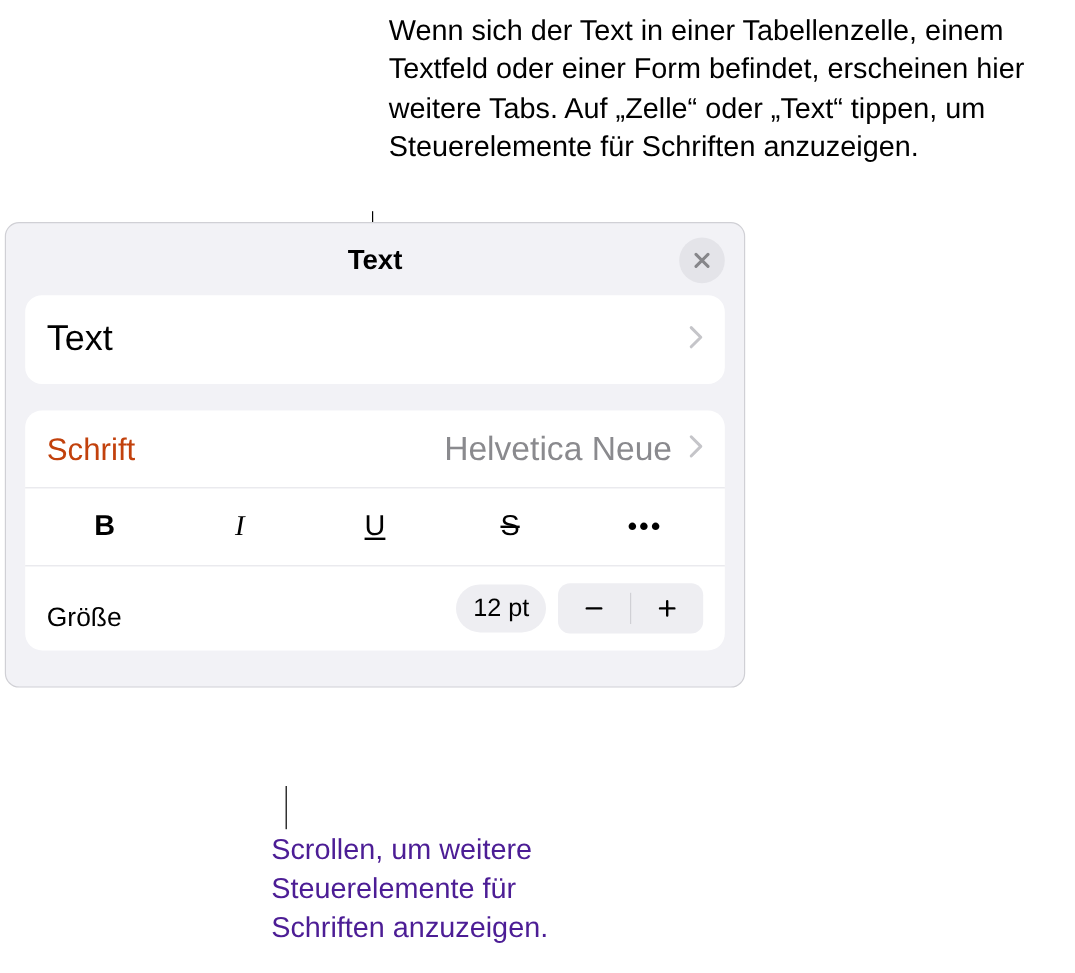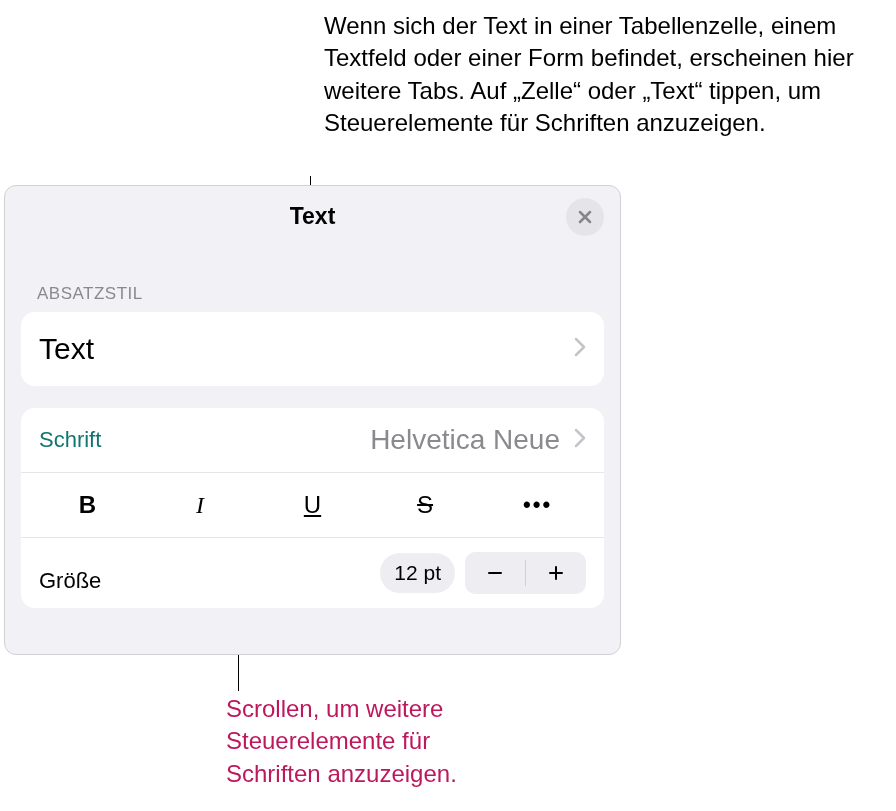--- a/index.html
+++ b/index.html
@@ -23,21 +23,21 @@
       line-height: 1.35;
       color: #000;
     }
     .annotation-bottom {
       position: absolute;
       top: 693px;
       left: 226px;
       width: 300px;
       font-size: 24px;
       line-height: 1.35;
-      color: #be185d;
+      color: #4c1d95;
     }
     .callout-line-top {
       position: absolute;
       top: 176px;
       left: 310px;
       width: 1px;
       height: 36px;
       background: #000;
     }
     .callout-line-bottom {
@@ -46,21 +46,21 @@
       left: 238px;
       width: 1px;
       height: 36px;
       background: #000;
     }
     .panel {
       position: absolute;
       top: 185px;
       left: 4px;
       width: 617px;
-      height: 470px;
+      height: 388px;
       background: #f2f2f6;
       border: 1px solid #d0d0d5;
       border-radius: 12px;
       overflow: hidden;
     }
     .panel-header {
       display: flex;
       align-items: center;
       justify-content: center;
       height: 60px;
@@ -118,22 +118,22 @@
     }
     .font-row {
       display: flex;
       align-items: center;
       justify-content: space-between;
       padding: 16px 18px;
       border-bottom: 1px solid #e5e5ea;
       cursor: pointer;
     }
     .font-label {
-      font-size: 22px;
-      color: #0f766e;
+      font-size: 26px;
+      color: #c2410c;
     }
     .font-value-wrap {
       display: flex;
       align-items: center;
       gap: 14px;
     }
     .font-value {
       font-size: 28px;
       color: #8a8a8e;
     }
@@ -219,21 +219,20 @@
 <div class="panel">
   <div class="panel-header">
     <span class="panel-title">Text</span>
     <div class="close-button">
       <svg viewBox="0 0 16 16">
         <path d="M3 3 L13 13 M13 3 L3 13" stroke="#86868a" stroke-width="2.5" stroke-linecap="round" fill="none"></path>
       </svg>
     </div>
   </div>
 
-  <div class="section-label">ABSATZSTIL</div>
 
   <div class="card">
     <div class="paragraph-style-row">
       <span class="paragraph-style-label">Text</span>
       <span class="chevron-right">
         <svg width="12" height="20" viewBox="0 0 12 20">
           <path d="M2 2 L10 10 L2 18" stroke="#c5c5c9" stroke-width="2.5" stroke-linecap="round" stroke-linejoin="round" fill="none"></path>
         </svg>
       </span>
     </div>

